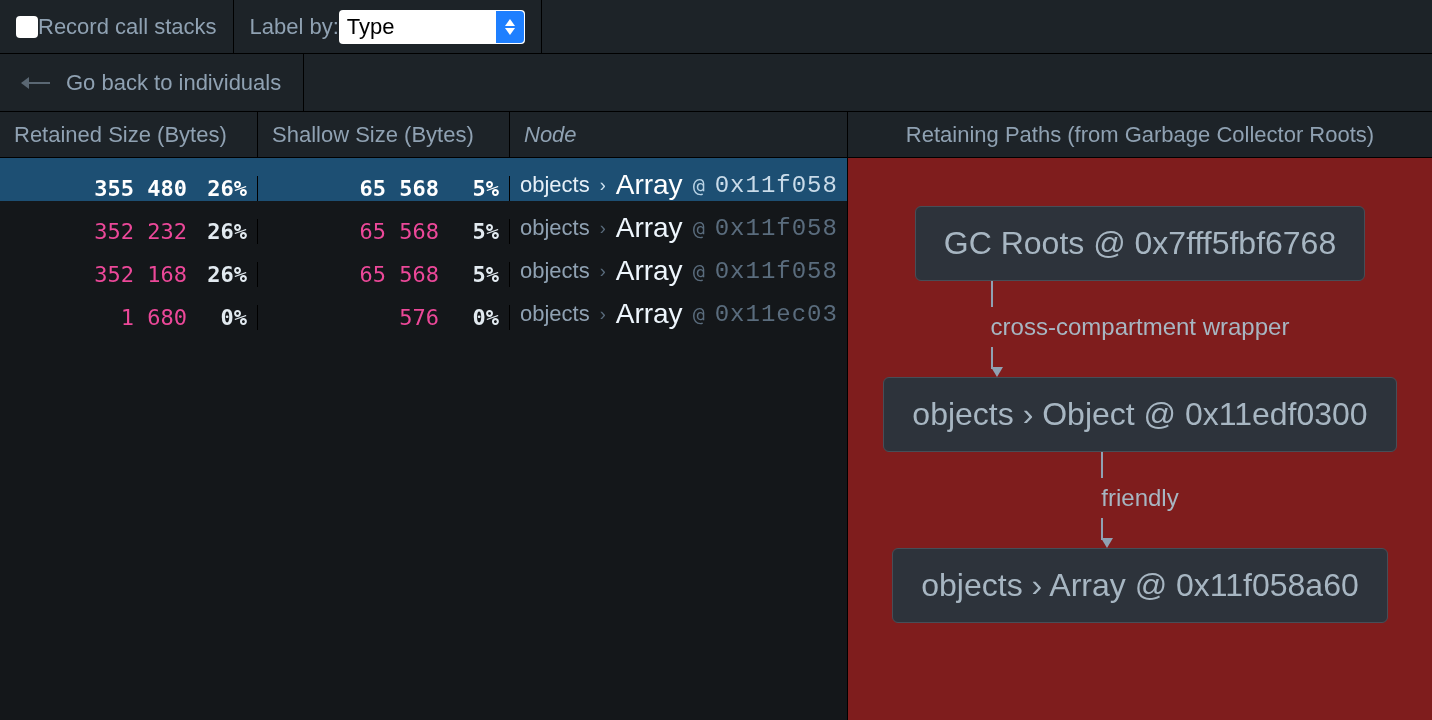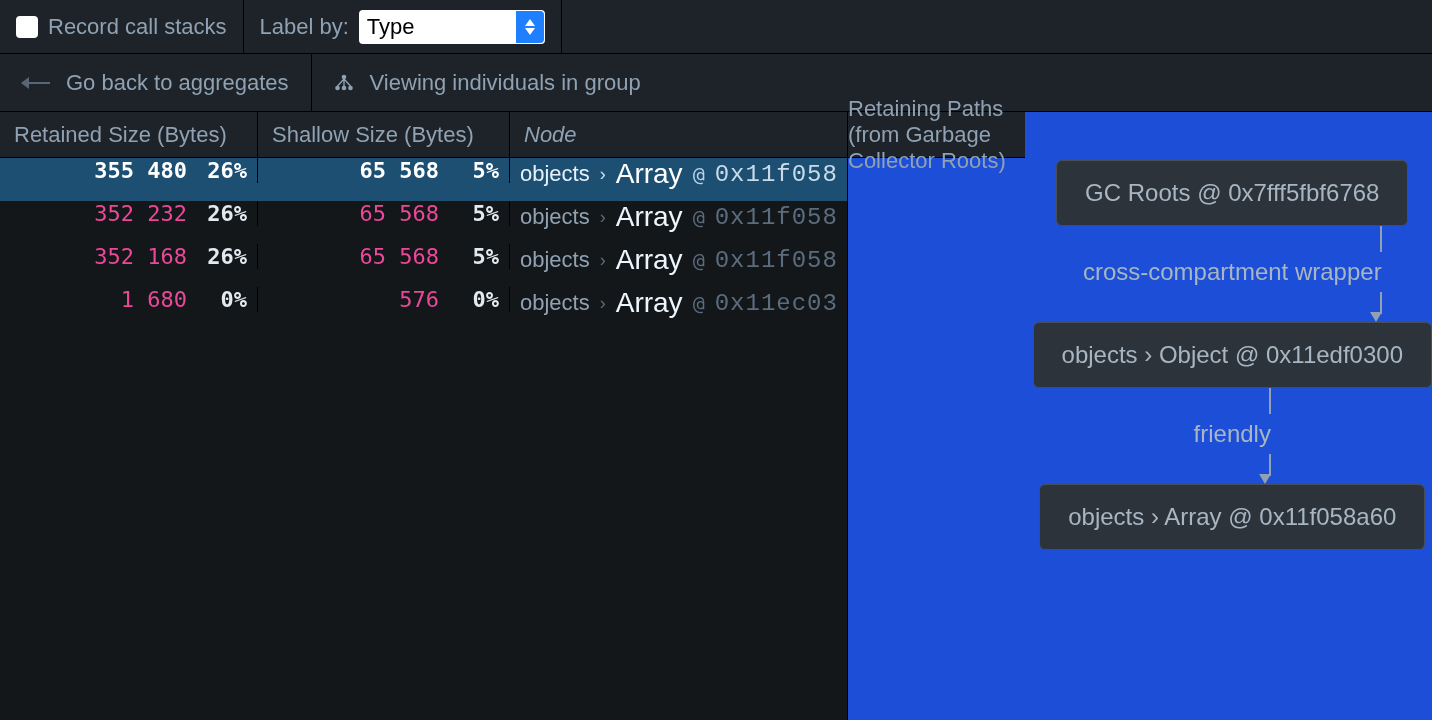--- a/index.html
+++ b/index.html
@@ -16,21 +16,20 @@
     display: flex;
     height: 54px;
     border-bottom: 1px solid #000;
     background: #1d2328;
   }
   .toolbar-section {
     display: flex;
     align-items: center;
     padding: 0 16px;
     border-right: 1px solid #000;
-    gap: 10px;
   }
   .checkbox {
     width: 22px; height: 22px;
     background: #fff;
     border-radius: 4px;
     border: none;
   }
   .dropdown {
     position: relative;
     display: inline-flex;
@@ -94,43 +93,42 @@
     height: calc(100% - 54px - 58px);
   }
   .left {
     width: 848px;
     border-right: 1px solid #000;
     background: #14171a;
   }
   .right {
     flex: 1;
     display: flex;
-    flex-direction: row;
-    background: #1d4ed8;
-    gap: 8px;
+    flex-direction: column;
+    background: #7f1d1d;
   }
 
   
   .thead {
     display: flex;
     height: 46px;
     align-items: center;
     background: #1d2328;
     border-bottom: 1px solid #000;
     color: #8fa1b2;
   }
   .col-retained { width: 258px; border-right: 1px solid #000; padding-left: 14px; display:flex; align-items:center; height:100%; }
   .col-shallow  { width: 252px; border-right: 1px solid #000; padding-left: 14px; display:flex; align-items:center; height:100%; }
   .col-node     { flex: 1; padding-left: 14px; display:flex; align-items:center; height:100%;font-style:italic; }
 
   
   .tbody .row {
     display: flex;
     height: 43px;
-    align-items: flex-start;
+    align-items: flex-end;
   }
   .row-sel { background: #1d4f73; }
   .cell-num {
     border-right: 1px solid #000;
     display: flex;
     align-items: center;
     justify-content: flex-end;
     padding-right: 10px;
     font-variant-numeric: tabular-nums;
     gap: 6px;
@@ -181,25 +179,25 @@
     align-items:center;
     padding-top: 48px;
     gap: 0;
   }
   .node-box {
     background:#2d333b;
     border:1px solid #474e57;
     border-radius:6px;
     padding: 18px 28px;
     color:#a7b6c2;
-    font-size:24px;
+    font-size:32px;
     white-space:nowrap;
   }
   .edge {
-    display:flex; flex-direction:column; align-items:flex-end;
+    display:flex; flex-direction:column; align-items:flex-start;
   }
   .edge-line { width:2px; height:26px; background:#8fa1b2; }
   .edge-label { color:#a7b6c2; font-size:24px; padding:6px 0; }
   .edge-arrow {
     width:0; height:0;
     border-left:6px solid transparent;
     border-right:6px solid transparent;
     border-top:10px solid #8fa1b2;
     margin-top:-2px;
   }
@@ -221,33 +219,21 @@
         <span class="chev-up"></span>
         <span class="chev-down"></span>
       </span>
     </div>
   </div>
 </div>
 
 <div class="subbar">
   <div class="subbar-section">
     <span class="arrow-left"></span>
-    <span>Go back to aggregates</span>
-  </div>
-  <div class="subbar-section" style="border-right:none;">
-    <span class="tree-icon">
-      <svg width="20" height="18" viewBox="0 0 20 18">
-        <circle cx="10" cy="3" r="2.3" fill="#8fa1b2"></circle>
-        <circle cx="3.5" cy="14" r="2.3" fill="#8fa1b2"></circle>
-        <circle cx="10" cy="14" r="2.3" fill="#8fa1b2"></circle>
-        <circle cx="16.5" cy="14" r="2.3" fill="#8fa1b2"></circle>
-        <path d="M10 5 L3.5 12 M10 5 L10 12 M10 5 L16.5 12" stroke="#8fa1b2" stroke-width="1.4" fill="none"></path>
-      </svg>
-    </span>
-    <span>Viewing individuals in group</span>
+    <span>Go back to individuals</span>
   </div>
 </div>
 
 <div class="split">
   <div class="left">
     <div class="thead">
       <div class="col-retained">
           <span>Retained Size (Bytes)</span>
         </div>
       <div class="col-shallow">

